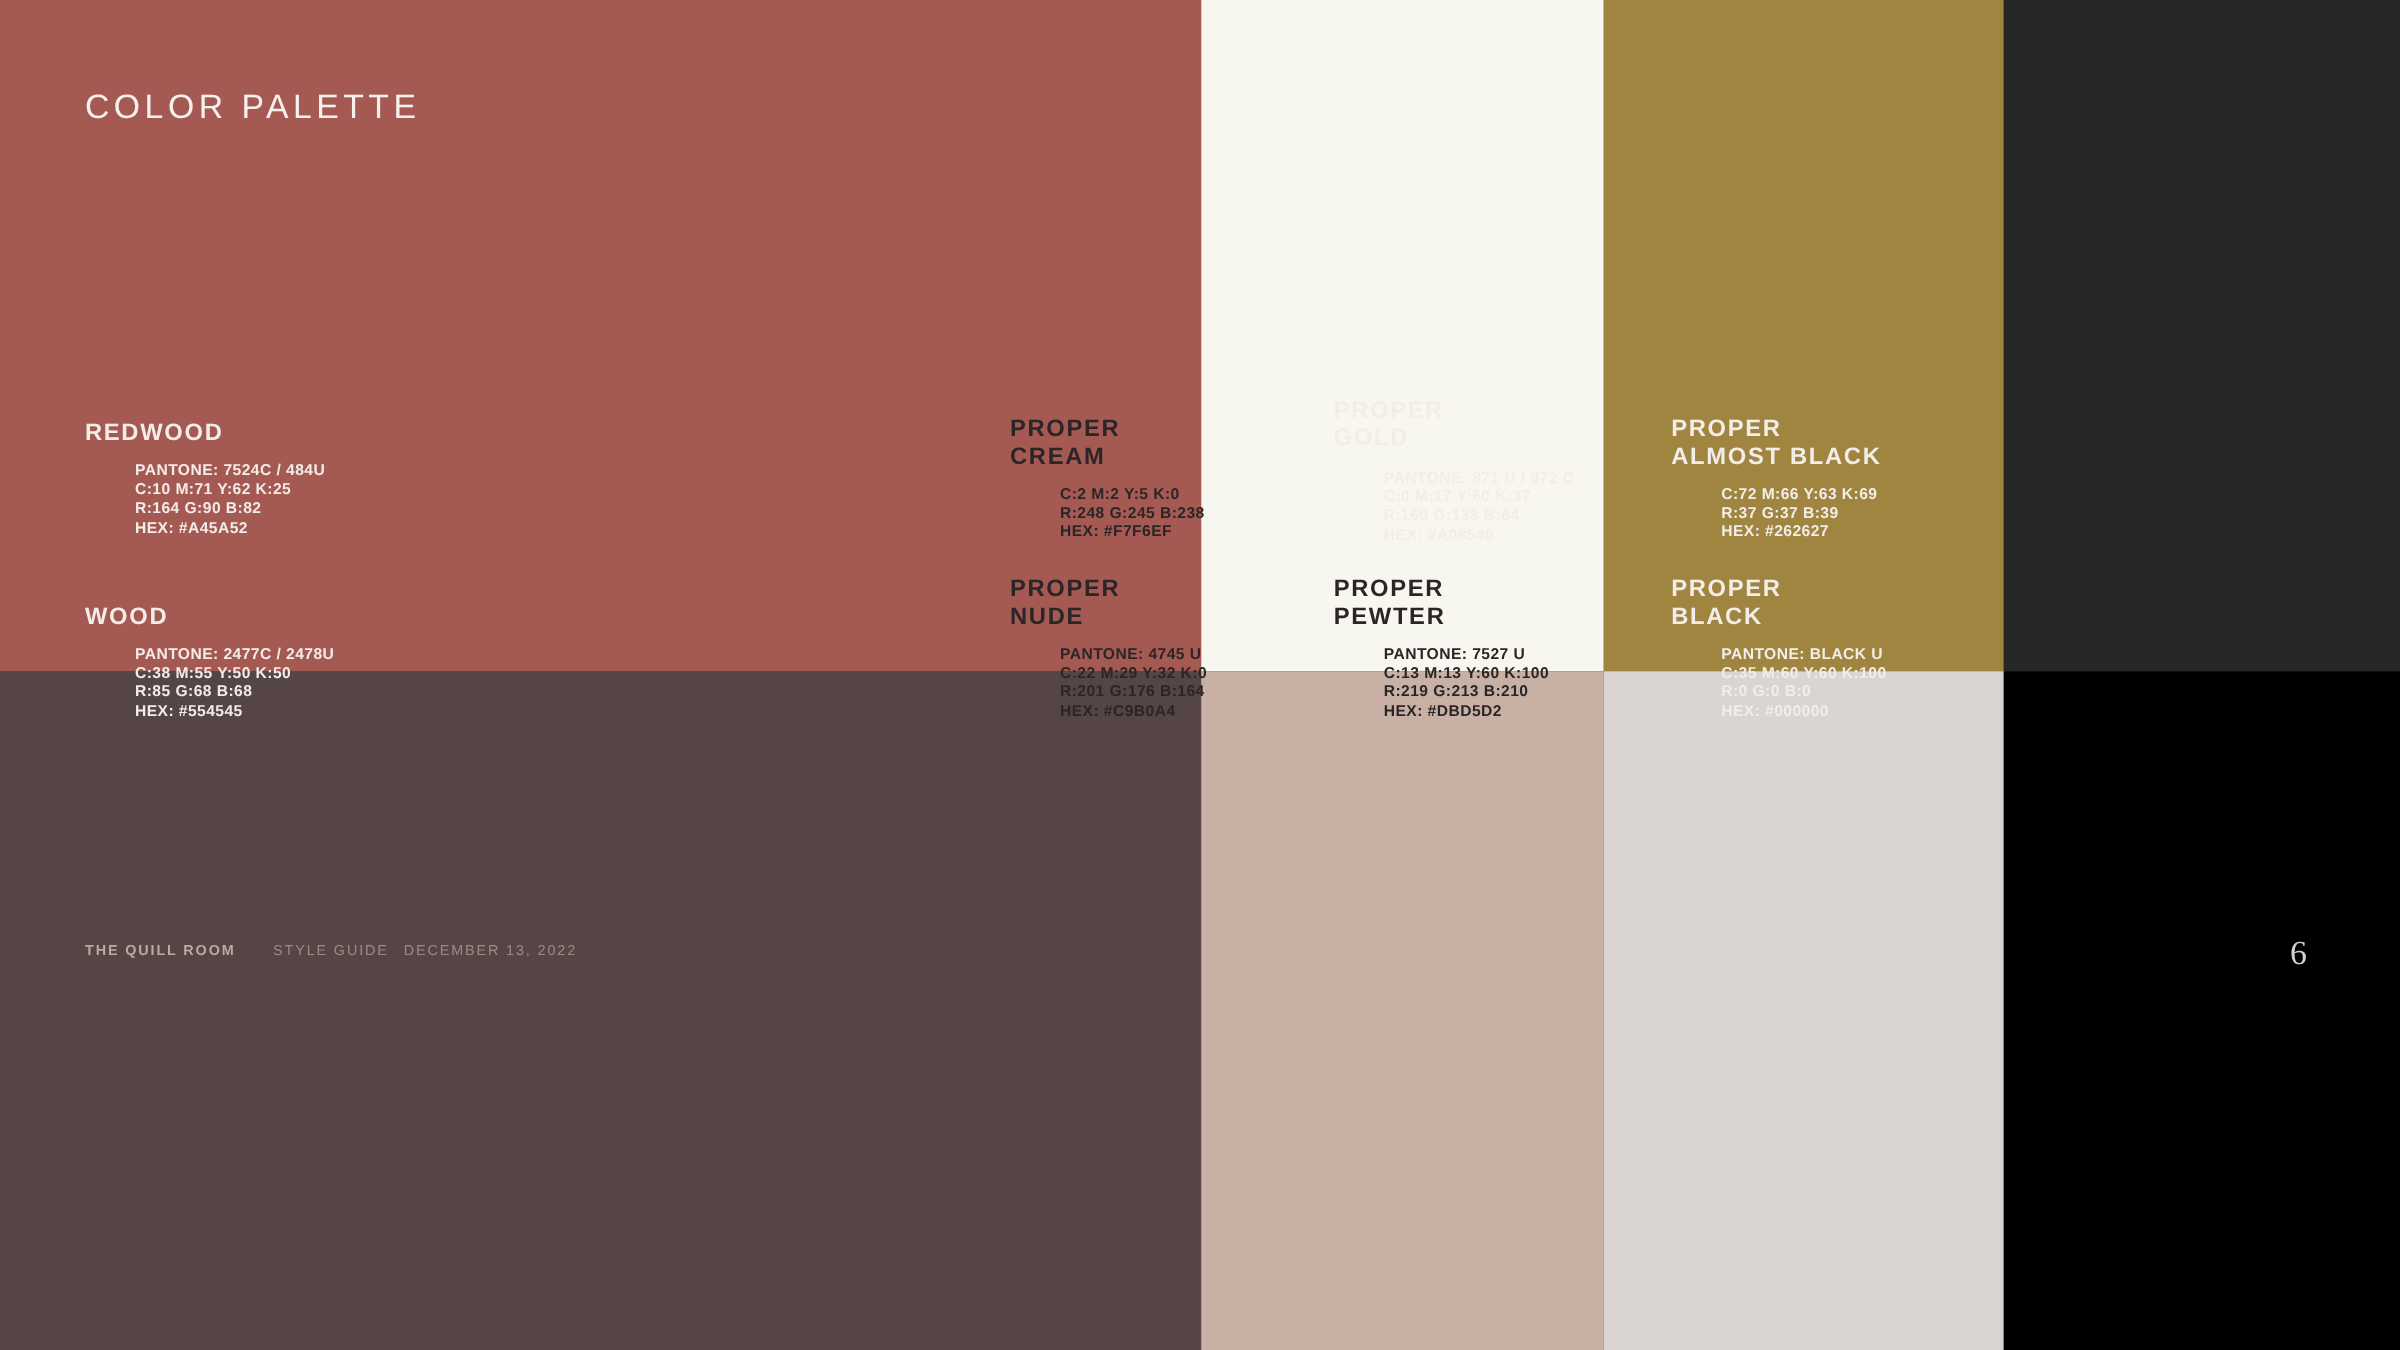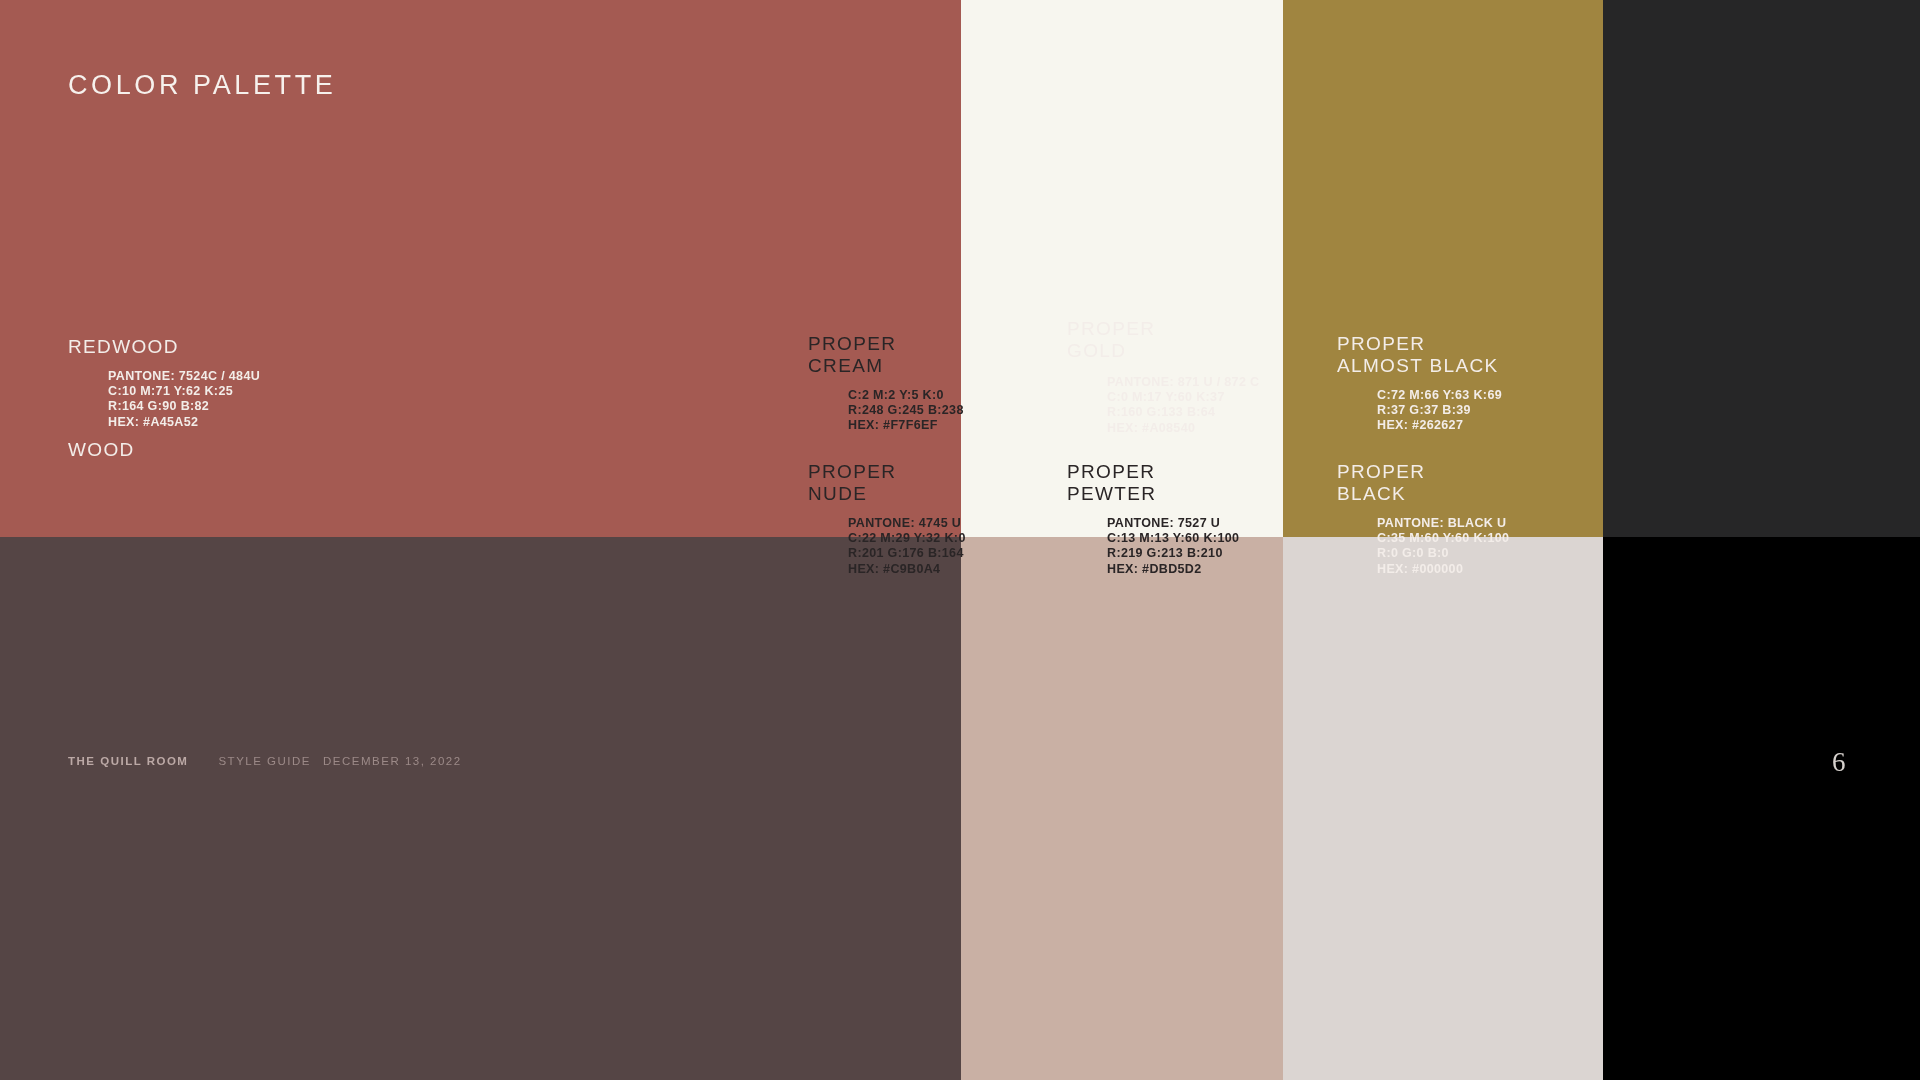--- a/index.html
+++ b/index.html
@@ -23,42 +23,42 @@
   #field-gold         { left:1283px; top:0;  width:320px; height:537px; }
   #field-pewter       { left:1283px; top:537px; width:320px; height:543px; }
   #field-almostblack  { left:1603px; top:0;  width:317px; height:537px; }
   #field-black        { left:1603px; top:537px; width:317px; height:543px; }
 
   
   .caption { position:absolute; }
 
   .caption .swatch-name {
     font-size:19px;
-    font-weight:400;
+    font-weight:700;
     letter-spacing:1.35px;
     line-height:22px;
     white-space:pre-line;
     margin-bottom:11px;
   }
   .caption .specs {
     font-size:12.5px;
     font-weight:600;
     letter-spacing:0.35px;
     line-height:15.2px;
     margin-left:40px;
   }
   .caption .specs div { white-space:nowrap; }
 
   
   .on-dark .swatch-name, .on-dark .specs { color:#F3EDE9; }
   
   .on-light .swatch-name, .on-light .specs { color:#2A2526; }
 
   #cap-redwood     { left:68px;  top:336px; }
-  #cap-wood        { left:68px;  top:439px; }
+  #cap-wood        { left:68px;  top:483px; }
   #cap-cream       { left:808px; top:333px; }
   #cap-nude        { left:808px; top:461px; }
   #cap-gold        { left:1067px; top:318px; }
   #cap-pewter      { left:1067px; top:461px; }
   #cap-almostblack { left:1337px; top:333px; }
   #cap-black       { left:1337px; top:461px; }
 
   
   #cap-gold .swatch-name { margin-bottom:13px; }
 
@@ -116,20 +116,26 @@
     <div class="specs">
       <div>PANTONE: 7524C / 484U</div>
       <div>C:10 M:71 Y:62 K:25</div>
       <div>R:164 G:90 B:82</div>
       <div>HEX: #A45A52</div>
     </div>
   </div>
 
   <div class="caption on-dark" id="cap-wood">
     <div class="swatch-name">WOOD</div>
+    <div class="specs">
+      <div>PANTONE: 2477C / 2478U</div>
+      <div>C:38 M:55 Y:50 K:50</div>
+      <div>R:85 G:68 B:68</div>
+      <div>HEX: #554545</div>
+    </div>
   </div>
 
   <div class="caption on-light" id="cap-cream">
     <div class="swatch-name">PROPER
 CREAM</div>
     <div class="specs">
       <div>C:2 M:2 Y:5 K:0</div>
       <div>R:248 G:245 B:238</div>
       <div>HEX: #F7F6EF</div>
     </div>

